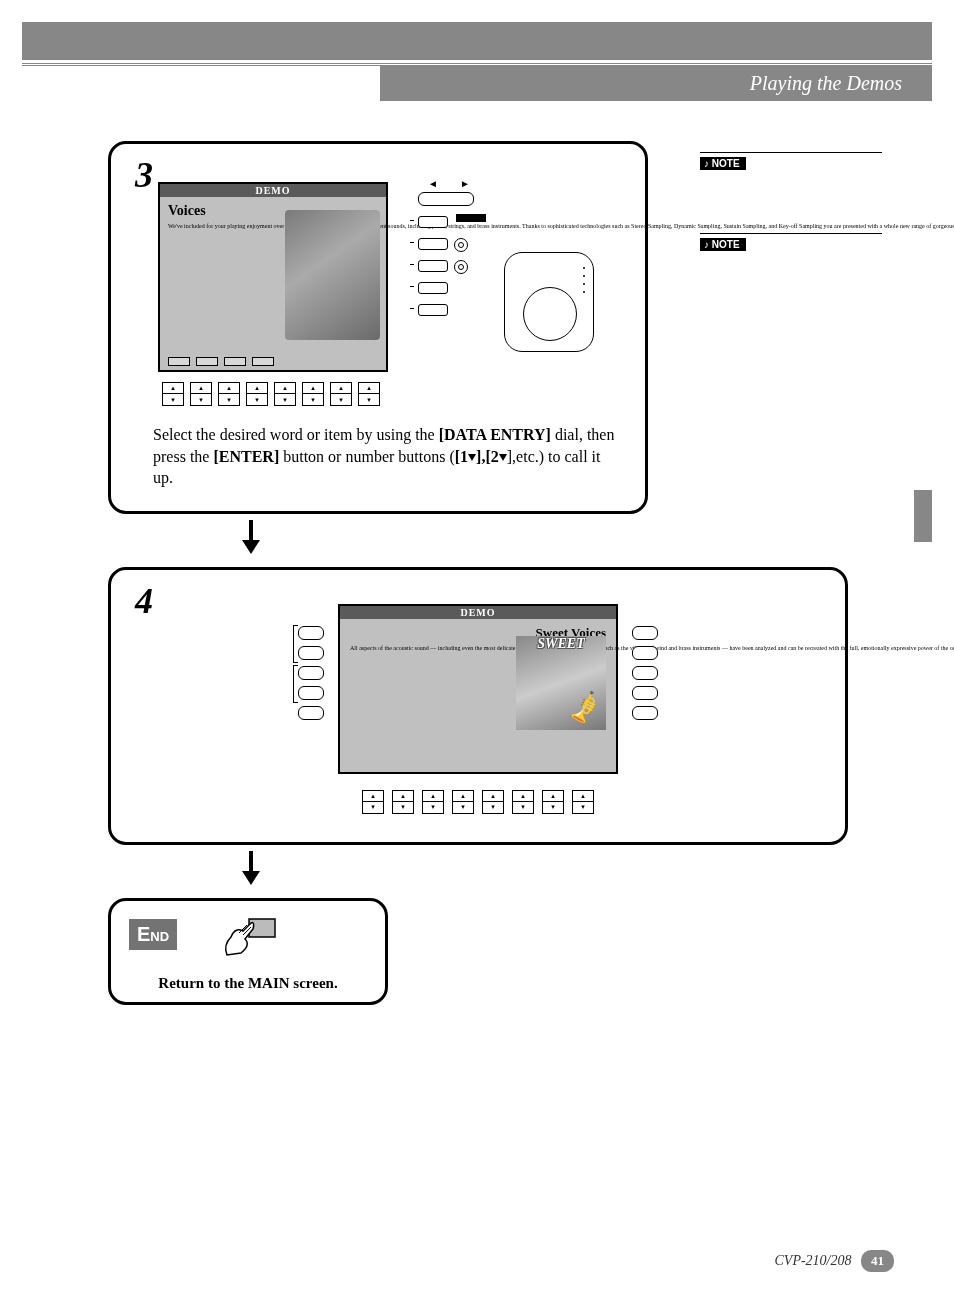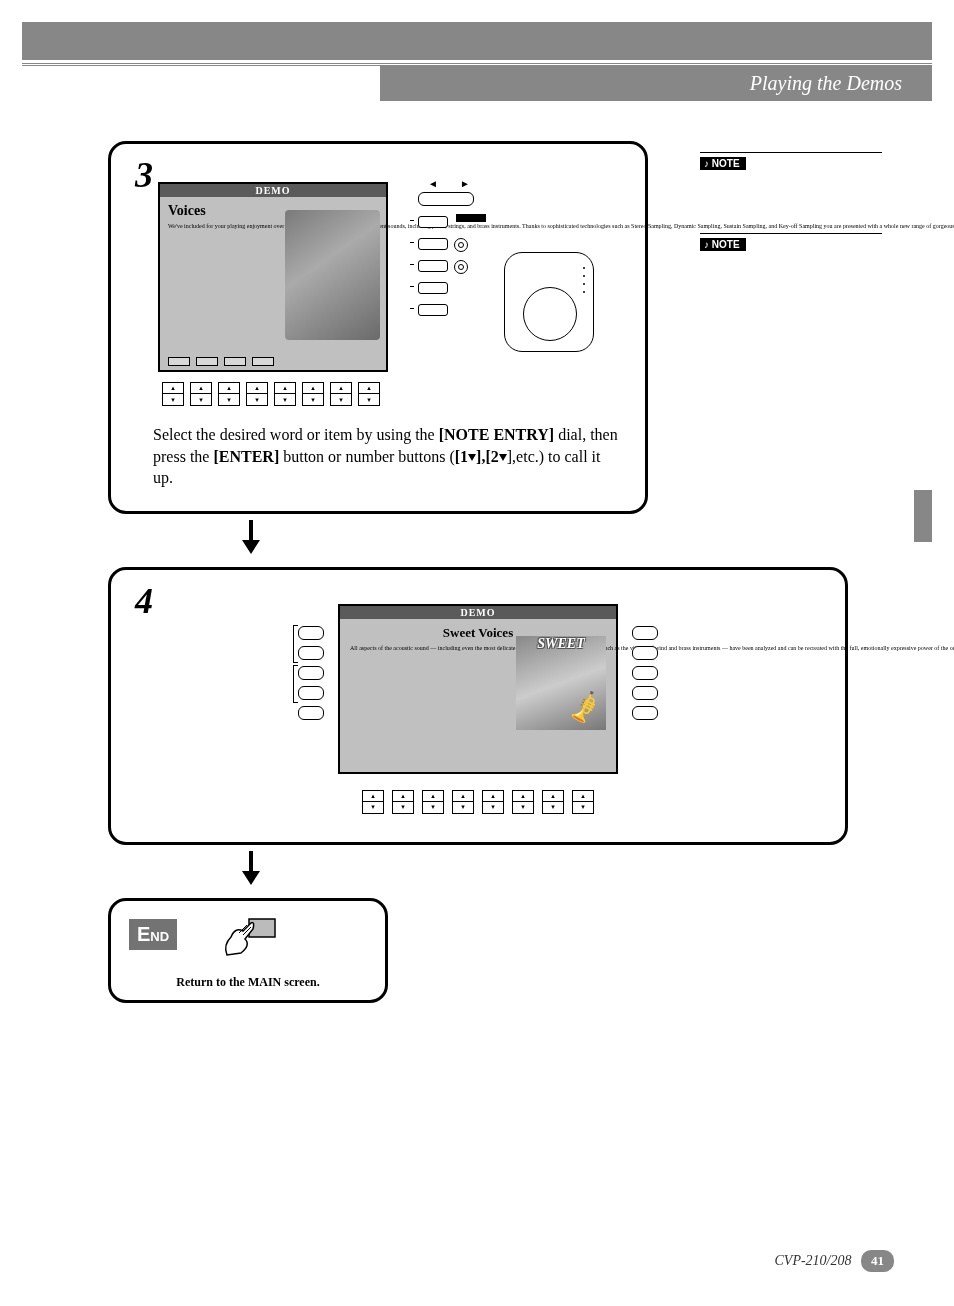--- a/index.html
+++ b/index.html
@@ -44,21 +44,21 @@
 .lcd4{width:280px;display:inline-block;border:2px solid #000;background:#c0c0c0;min-height:170px;vertical-align:top;margin:0 10px;position:relative}
 .lcd4 .lcd-body{padding:6px 10px}
 .lcd4-desc{font-size:6px;line-height:1.15;width:150px}
 .sweet-img{position:absolute;right:10px;top:30px;width:90px;height:94px;background:linear-gradient(160deg,#888,#ccc,#777);display:flex;justify-content:center}
 .sweet-txt{font-family:Georgia,serif;font-style:italic;font-weight:bold;font-size:14px;color:#fff;text-shadow:1px 1px 0 #555,-1px -1px 0 #555,1px -1px 0 #555,-1px 1px 0 #555}
 .num-row-4{display:flex;gap:8px;justify-content:center;margin-top:16px}
 .end-box{border:3px solid #000;border-radius:18px;margin:0 0 0 108px;width:280px;padding:14px 18px 10px;position:relative}
 .end-badge{background:#737373;color:#fff;font-weight:bold;font-size:20px;padding:4px 8px;display:inline-block;font-family:Arial,sans-serif}
 .end-badge .sm{font-size:13px;vertical-align:baseline}
 .hand-icon{display:inline-block;margin-left:36px;vertical-align:middle}
-.end-text{text-align:center;font-weight:bold;font-size:12px;margin-top:14px}
+.end-text{text-align:center;font-weight:bold;font-size:15px;margin-top:14px}
 .note-box{position:absolute;right:72px;top:152px;width:182px;font-size:9px}
 .note-label{background:#000;color:#fff;font-weight:bold;font-size:10px;padding:1px 6px 1px 4px;display:inline-block;margin-bottom:3px;font-family:Arial,sans-serif}
 .note-box hr{border:none;border-top:1px solid #000;margin:0 0 4px 0}
 .note-box p{line-height:1.25;min-height:52px}
 .footer{position:absolute;bottom:34px;right:60px;font-style:italic;font-size:14px;color:#333}
 .page-num{display:inline-block;background:#878787;color:#fff;font-style:normal;font-weight:bold;padding:3px 10px;border-radius:10px;margin-left:6px;font-size:13px}
 .tick{position:absolute;width:4px;height:1px;background:#000}
 .tgt-circle{width:14px;height:14px;border:1.5px solid #000;border-radius:50%;display:inline-block;position:relative}
 .tgt-circle::after{content:"";position:absolute;top:3px;left:3px;width:4px;height:4px;border:1px solid #000;border-radius:50%}
 </style>
@@ -156,21 +156,21 @@
           <div>▾</div>
         </div>
       <div class="num-btn">
           <div>▴</div>
           <div>▾</div>
         </div>
     </div>
   </div>
 
   <div class="step-text" style="margin-left:20px;margin-top:14px">
-    <span>Select the desired word or item by using the </span><span class="bold-txt">[NOTE ENTRY]</span><span> dial, then press the </span><span class="bold-txt">[ENTER]</span><span> button or number buttons (</span><span class="bold-txt"><span>[1</span><span class="dn-tri"></span><span>],</span><span>[2</span><span class="dn-tri"></span></span><span>],etc.) to call it up.</span>
+    <span>Select the desired word or item by using the </span><span class="bold-txt">[DATA ENTRY]</span><span> dial, then press the </span><span class="bold-txt">[ENTER]</span><span> button or number buttons (</span><span class="bold-txt"><span>[1</span><span class="dn-tri"></span><span>],</span><span>[2</span><span class="dn-tri"></span></span><span>],etc.) to call it up.</span>
   </div>
 </div>
 
 <div class="arrow-down">
   <svg width="22" height="34">
       <path d="M9 0 L9 20 L2 20 L11 34 L20 20 L13 20 L13 0 Z" fill="#000"></path>
     </svg>
 </div>
 
 <div class="step4-box" style="width:740px">
@@ -180,21 +180,21 @@
     <div style="text-align:center;white-space:nowrap">
       <div class="side-btns" style="margin-top:22px">
         <div class="side-btn bracket"></div>
         <div class="side-btn"></div>
         <div class="side-btn bracket"></div>
         <div class="side-btn"></div>
         <div class="side-btn"></div>
       </div>
       <div class="lcd4">
         <div class="lcd-header">DEMO</div>
-        <div class="lcd-body" style="text-align:center">
+        <div class="lcd-body" style="text-align:right">
           <div style="font-weight:bold;font-size:13px;margin-bottom:4px">Sweet Voices</div>
           <div class="lcd4-desc">All aspects of the acoustic sound — including even the most delicate nuances in performance technique, such as the vibrato of wind and brass instruments — have been analyzed and can be recreated with the full, emotionally expressive power of the original.</div>
         </div>
         <div class="sweet-img">
           <span class="sweet-txt">SWEET</span>
           <span style="position:absolute;bottom:6px;right:6px;font-size:26px;color:#ddd;transform:rotate(-20deg)">🎺</span>
         </div>
       </div>
       <div class="side-btns" style="margin-top:22px">
         <div class="side-btn"></div>

